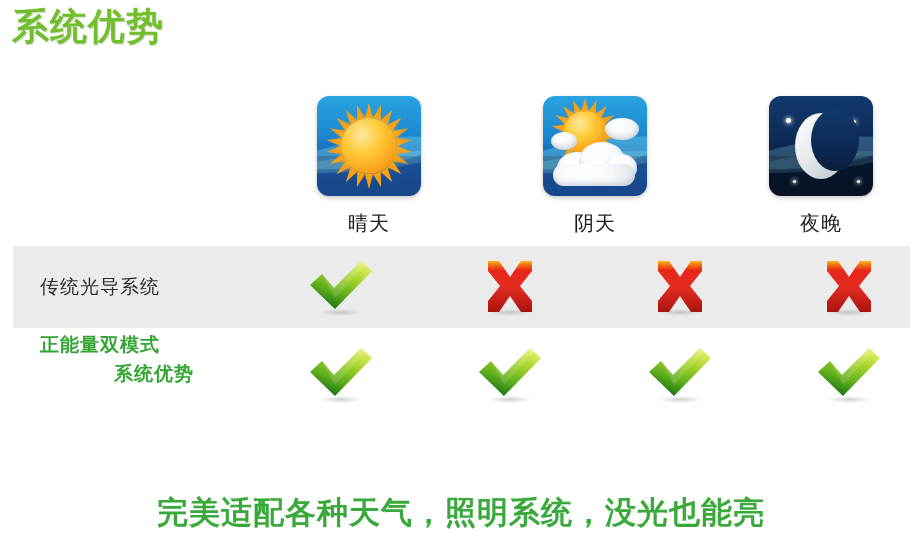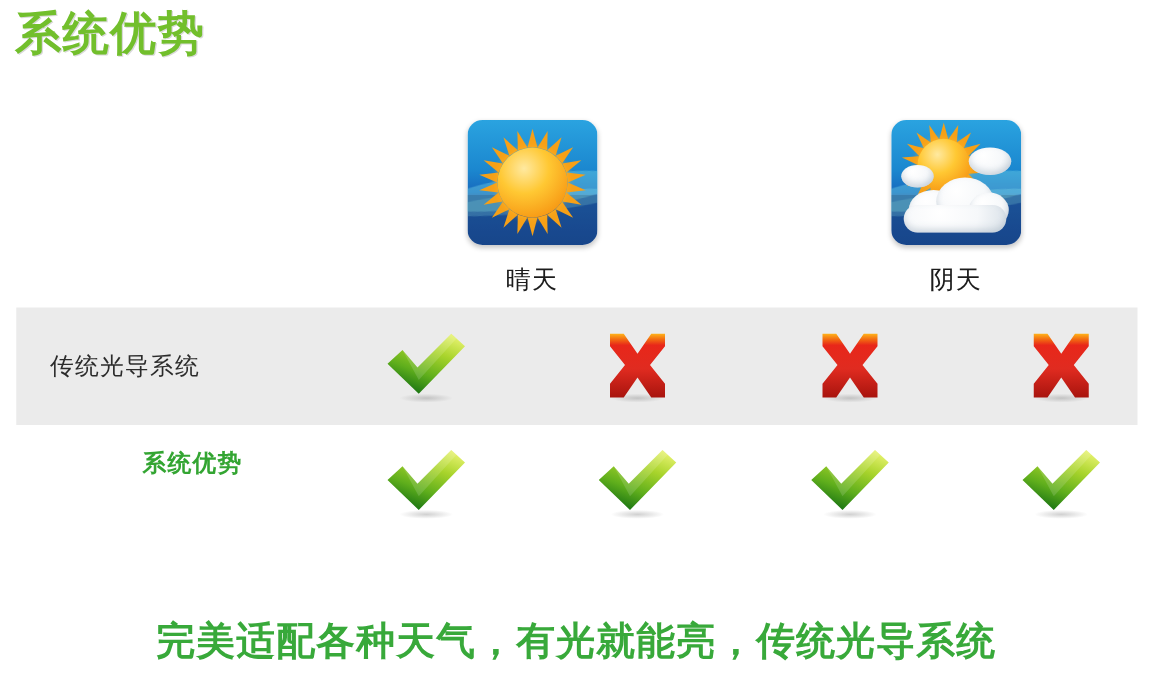--- a/index.html
+++ b/index.html
@@ -198,21 +198,21 @@
     z-index: 0;
   }
   .row-inner {
     position: relative;
     z-index: 1;
     display: flex;
     align-items: center;
     width: 100%;
     height: 100%;
   }
-  .compare-row { height: 94px; position: relative; }
+  .compare-row { height: 82px; position: relative; }
   .compare-row.spaced { height: 92px; }
 
   .label-legacy {
     font-size: 19px;
     color: #2b2b2b;
     letter-spacing: 1px;
   }
   .label-new {
     font-size: 19px;
     font-weight: bold;
@@ -324,20 +324,38 @@
           <div class="cloud" style="left:62px; top:22px; width:34px; height:22px;"></div>
           <div class="cloud" style="left:14px; top:56px; width:40px; height:32px;"></div>
           <div class="cloud" style="left:36px; top:46px; width:46px; height:38px;"></div>
           <div class="cloud" style="left:62px; top:58px; width:32px; height:28px;"></div>
           <div class="cloud" style="left:10px; top:68px; width:82px; height:22px; border-radius:14px;"></div>
         </div>
         <div class="wlabel">阴天</div>
       </div>
 
 
+      <div class="cell">
+        <div class="wicon">
+          <div class="sky night">
+            <div class="swoosh s1"></div>
+            <div class="swoosh s2"></div>
+          </div>
+          <div class="star" style="left:17px; top:22px; width:5px; height:5px;"></div>
+          <div class="star" style="left:84px; top:24px; width:3px; height:3px;"></div>
+          <div class="star" style="left:80px; top:54px; width:4px; height:4px;"></div>
+          <div class="star" style="left:24px; top:84px; width:3px; height:3px;"></div>
+          <div class="star" style="left:88px; top:84px; width:3px; height:3px;"></div>
+          <div class="moon">
+            <div class="m-outer"></div>
+            <div class="m-inner"></div>
+          </div>
+        </div>
+        <div class="wlabel">夜晚</div>
+      </div>
 
     </div>
   </div>
 
   <div class="row compare-row">
     <div class="band"></div>
     <div class="row-inner">
       <div class="row-label">
         <span class="label-legacy">传统光导系统</span>
       </div>
@@ -393,20 +411,21 @@
           </div>
         </div>
       </div>
     </div>
   </div>
 
   <div class="row compare-row spaced">
     <div class="row-inner">
       <div class="row-label">
         <span class="label-new">
+          <span>正能量双模式</span>
           <span class="ln2">系统优势</span>
         </span>
       </div>
       <div class="cells">
         <div class="cell">
           <div class="mark">
             <div class="shadow"></div>
             <svg width="70" height="60" viewBox="0 0 70 60" aria-hidden="true">
               <path d="M4 28 L16 17 L28 31 L55 4 L66 14 L29 52 Z" fill="url(#gchk1)"></path>
               <path d="M16 17 L28 31 L55 4 L59 8 L29 41 Z" fill="#ffffff" opacity="0.14"></path>
@@ -439,13 +458,13 @@
               <path d="M16 17 L28 31 L55 4 L59 8 L29 41 Z" fill="#ffffff" opacity="0.14"></path>
             </svg>
           </div>
         </div>
       </div>
     </div>
   </div>
 
 </div>
 
-<div class="tagline">完美适配各种天气，有光就能亮，传统光导系统</div>
+<div class="tagline">完美适配各种天气，照明系统，没光也能亮</div>
 
 </body></html>

